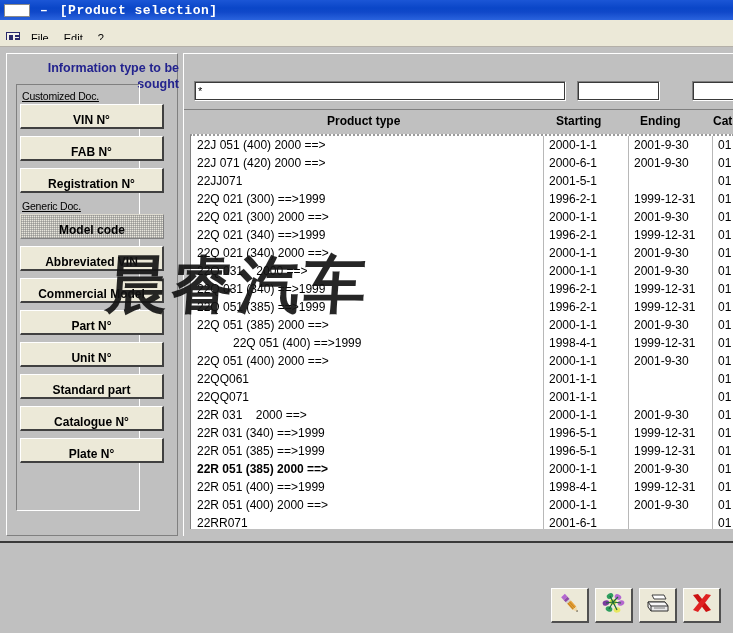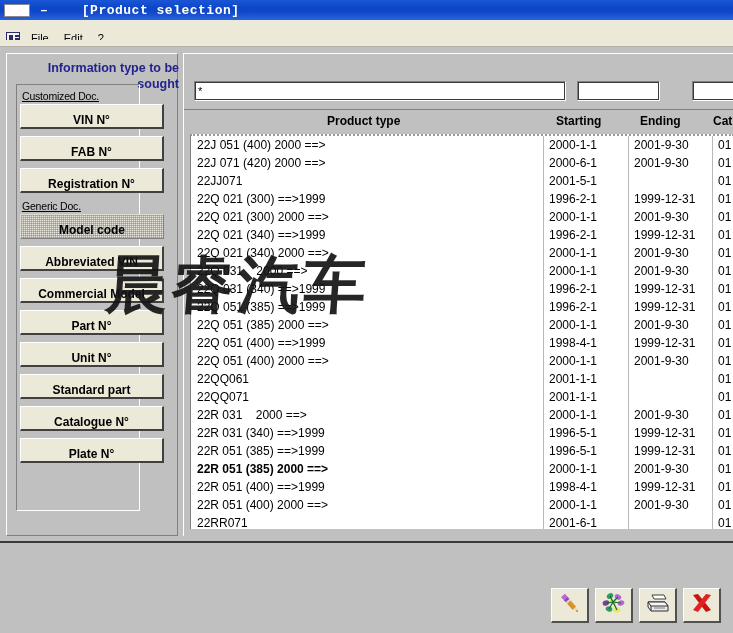--- a/index.html
+++ b/index.html
@@ -40,21 +40,20 @@
     font-size: 13px;
     font-weight: bold;
     margin-right: 12px;
   }
   .title-text {
     color: #ffffff;
     font-family: "Liberation Mono", monospace;
     font-size: 13px;
     font-weight: bold;
     letter-spacing: 0.5px;
-    margin-left: 22px;
   }
 
   
   .menubar {
     position: absolute; left: 0; top: 20px;
     width: 733px; height: 37px;
     background: #ece9d8;
     display: flex; align-items: center;
     padding-left: 6px;
     border-bottom: 1px solid #d4d0c8;
@@ -411,21 +410,21 @@
               <span class="c-end">1999-12-31</span>
               <span class="c-cat">01</span>
             </div>
             <div class="row">
               <span class="c-type" style="white-space: pre;">22Q 051 (385) 2000 ==&gt;</span>
               <span class="c-start">2000-1-1</span>
               <span class="c-end">2001-9-30</span>
               <span class="c-cat">01</span>
             </div>
             <div class="row">
-              <span class="c-type" style="white-space: pre;">22Q 051 (400) ==&gt;1999</span>
+              <span class="c-type" style="white-space: pre; margin-left: 36px;">22Q 051 (400) ==&gt;1999</span>
               <span class="c-start">1998-4-1</span>
               <span class="c-end">1999-12-31</span>
               <span class="c-cat">01</span>
             </div>
             <div class="row">
               <span class="c-type" style="white-space: pre;">22Q 051 (400) 2000 ==&gt;</span>
               <span class="c-start">2000-1-1</span>
               <span class="c-end">2001-9-30</span>
               <span class="c-cat">01</span>
             </div>

